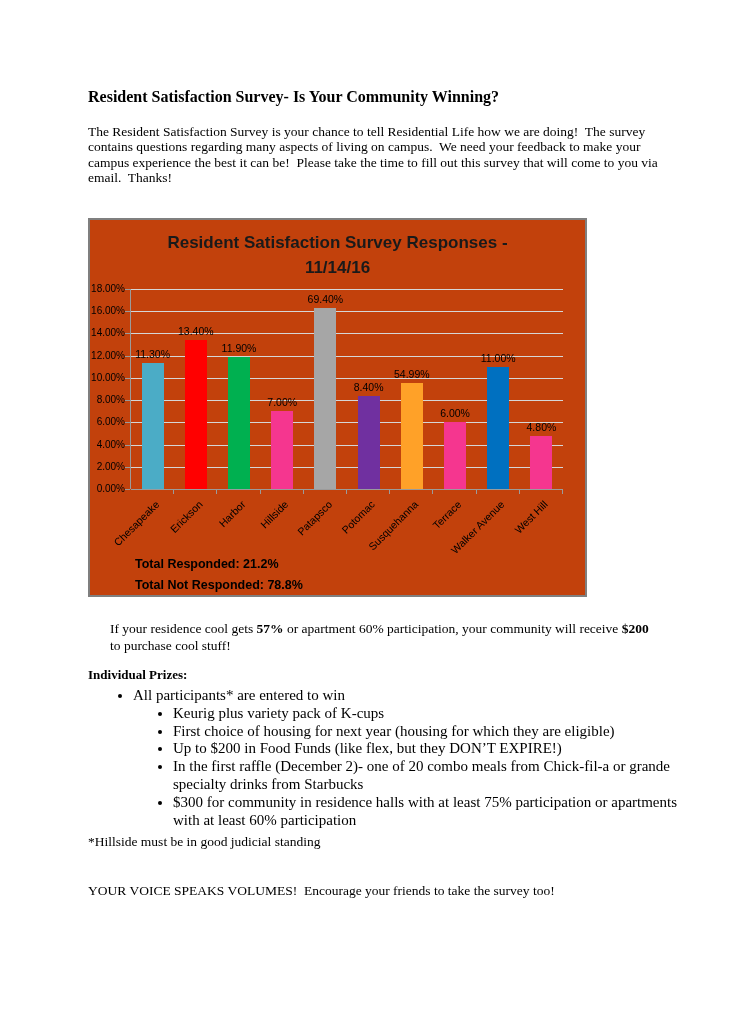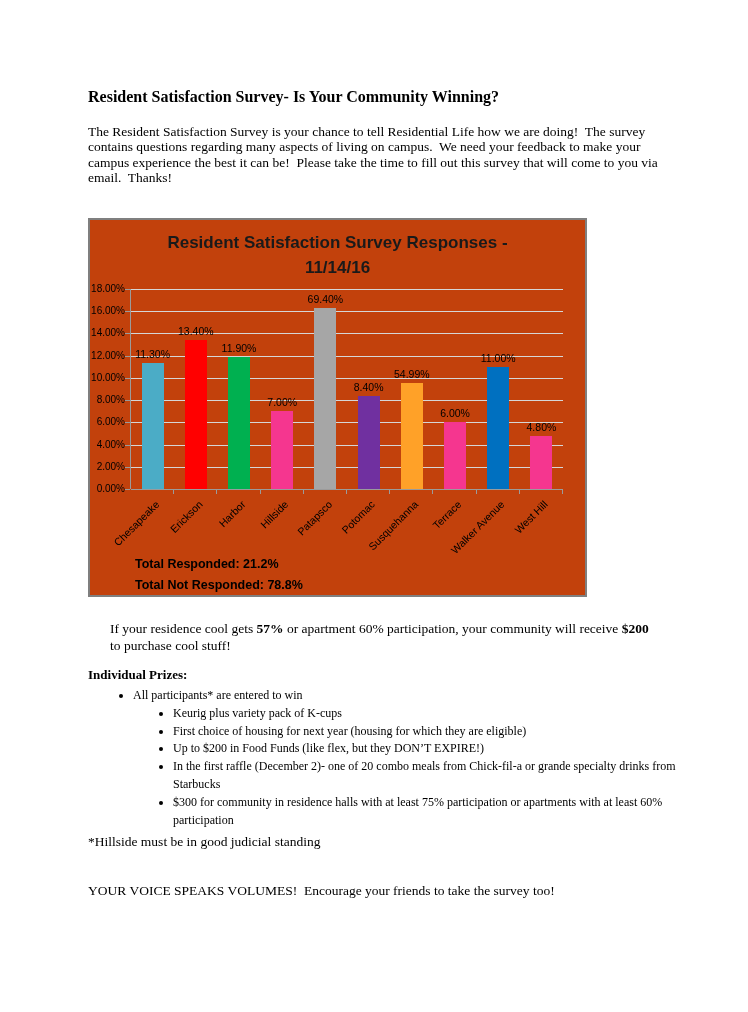--- a/index.html
+++ b/index.html
@@ -60,21 +60,21 @@
   }
 
   
   .participation {
     position:absolute; left:110px; top:620px; width:548px; margin:0;
     font-size:13.5px; line-height:17px; white-space:pre-wrap;
   }
   .prizes-heading {
     position:absolute; left:88px; top:667px; font-size:13px; font-weight:bold;
   }
-  .bullets { position:absolute; left:88px; top:687px; width:600px; font-size:12px; line-height:17.8px; }
+  .bullets { position:absolute; left:88px; top:687px; width:600px; font-size:15px; line-height:17.8px; }
   ul.l1 { margin:0; padding-left:45px; }
   ul.l2 { margin:0; padding-left:40px; }
   .bullets li { list-style-type:disc; }
   .footnote { position:absolute; left:88px; top:834px; font-size:13.5px; }
   .closing {
     position:absolute; left:88px; top:883px; width:600px; margin:0;
     font-size:13.5px; white-space:pre-wrap;
   }
 </style>
 </head>

